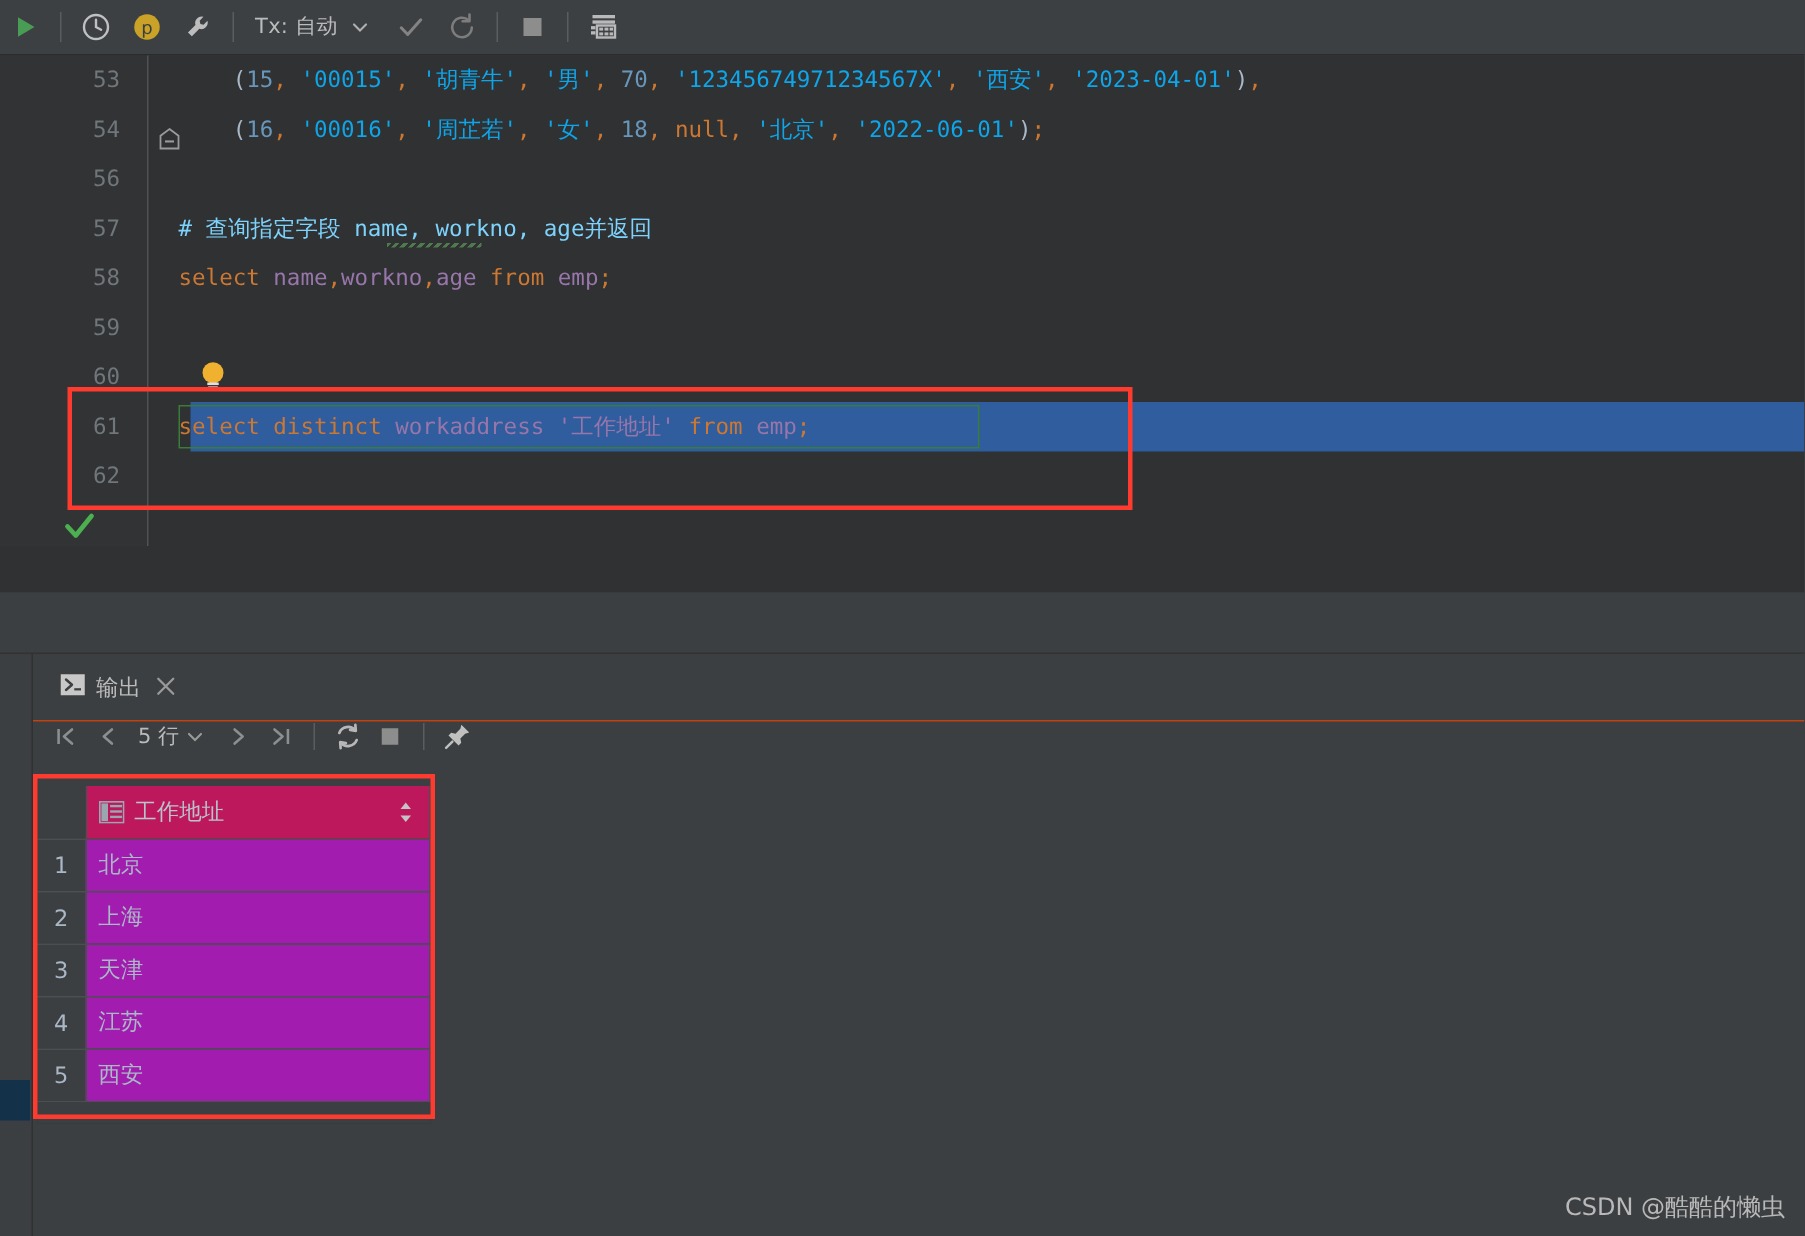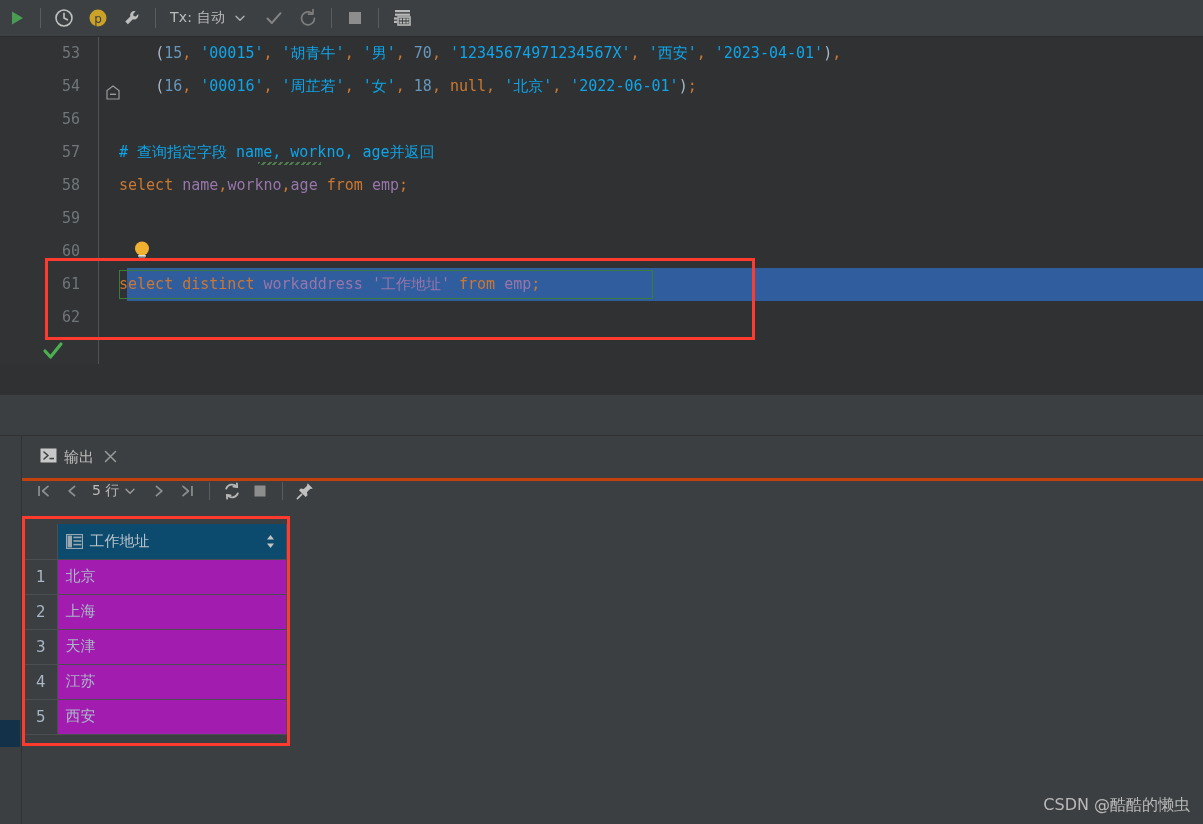--- a/index.html
+++ b/index.html
@@ -51,21 +51,21 @@
     font-family: "DejaVu Sans Mono", "Liberation Mono", monospace;
   }
   .ltext { position: absolute; left: 91px; }
 
   
   .kw   { color: #cc7832; }
   .str  { color: #0ea5e9; }
   .num  { color: #6897bb; }
   .pun  { color: #a9b7c6; }
   .comma{ color: #cc7832; }
-  .cmt  { color: #0ea5e9; }
+  .cmt  { color: #7dd3fc; }
   .fld  { color: #9876aa; }
   .plain{ color: #a9b7c6; }
 
   .sel-line {
     position: absolute; left: 99px; right: 0; height: 33px;
     background: #2f5d9e;
   }
   .sel-box {
     position: absolute; left: 91px; top: 2px; height: 29px;
     border: 1px solid #3a7c3a;
@@ -104,21 +104,21 @@
   .leftrail {
     position: absolute; left: 0; top: 0; width: 22px; height: 388px;
     background: #3c3f41; border-right: 1px solid #2f3133;
   }
   .bluerail {
     position: absolute; left: 0; top: 284px; width: 20px; height: 27px;
     background: #14314a;
   }
   .tabsrow {
     position: absolute; left: 22px; top: 0; width: 1181px; height: 45px;
-    border-bottom: 3px solid #c2410c;
+    border-bottom: 1px solid #c2410c;
     display: flex; align-items: center; text-align: right;
   }
   .tab {
     display: flex; align-items: center; height: 44px;
     padding: 0 10px 0 18px; position: relative;
   }
   .tab-label { color: #bbbbbb; font-size: 15px; white-space: nowrap; margin-left: 7px; }
   .tab.active::after {
     content: ""; position: absolute; left: 14px; right: 8px; bottom: 0;
     height: 3px; background: #9a9a9a;
@@ -144,21 +144,21 @@
   .grid table { border-collapse: collapse; width: 100%; }
   .grid th, .grid td {
     font-weight: normal; font-size: 15px; padding: 0;
     height: 35px; vertical-align: middle;
   }
   .g-corner {
     width: 32px; background: #3c3f41; border-bottom: 1px solid #4b4f51;
     border-right: 1px solid #4b4f51;
   }
   .g-head {
-    background: #0c4a6e; color: #b8c3cc; text-align: center;
+    background: #be185d; color: #b8c3cc; text-align: center;
     padding-left: 8px !important; border-bottom: 1px solid #4b4f51;
     border-right: 1px solid #4b4f51; position: relative;
   }
   .g-head .hdr-inner { display: flex; align-items: center; }
   .g-head .hdr-text { margin-left: 7px; }
   .sortarrows { position: absolute; right: 10px; top: 10px; }
   .g-rownum {
     width: 32px; background: #3c3f41; color: #a9b7c6;
     text-align: center; border-bottom: 1px solid #4b4f51;
     border-right: 1px solid #4b4f51; font-size: 15px;

